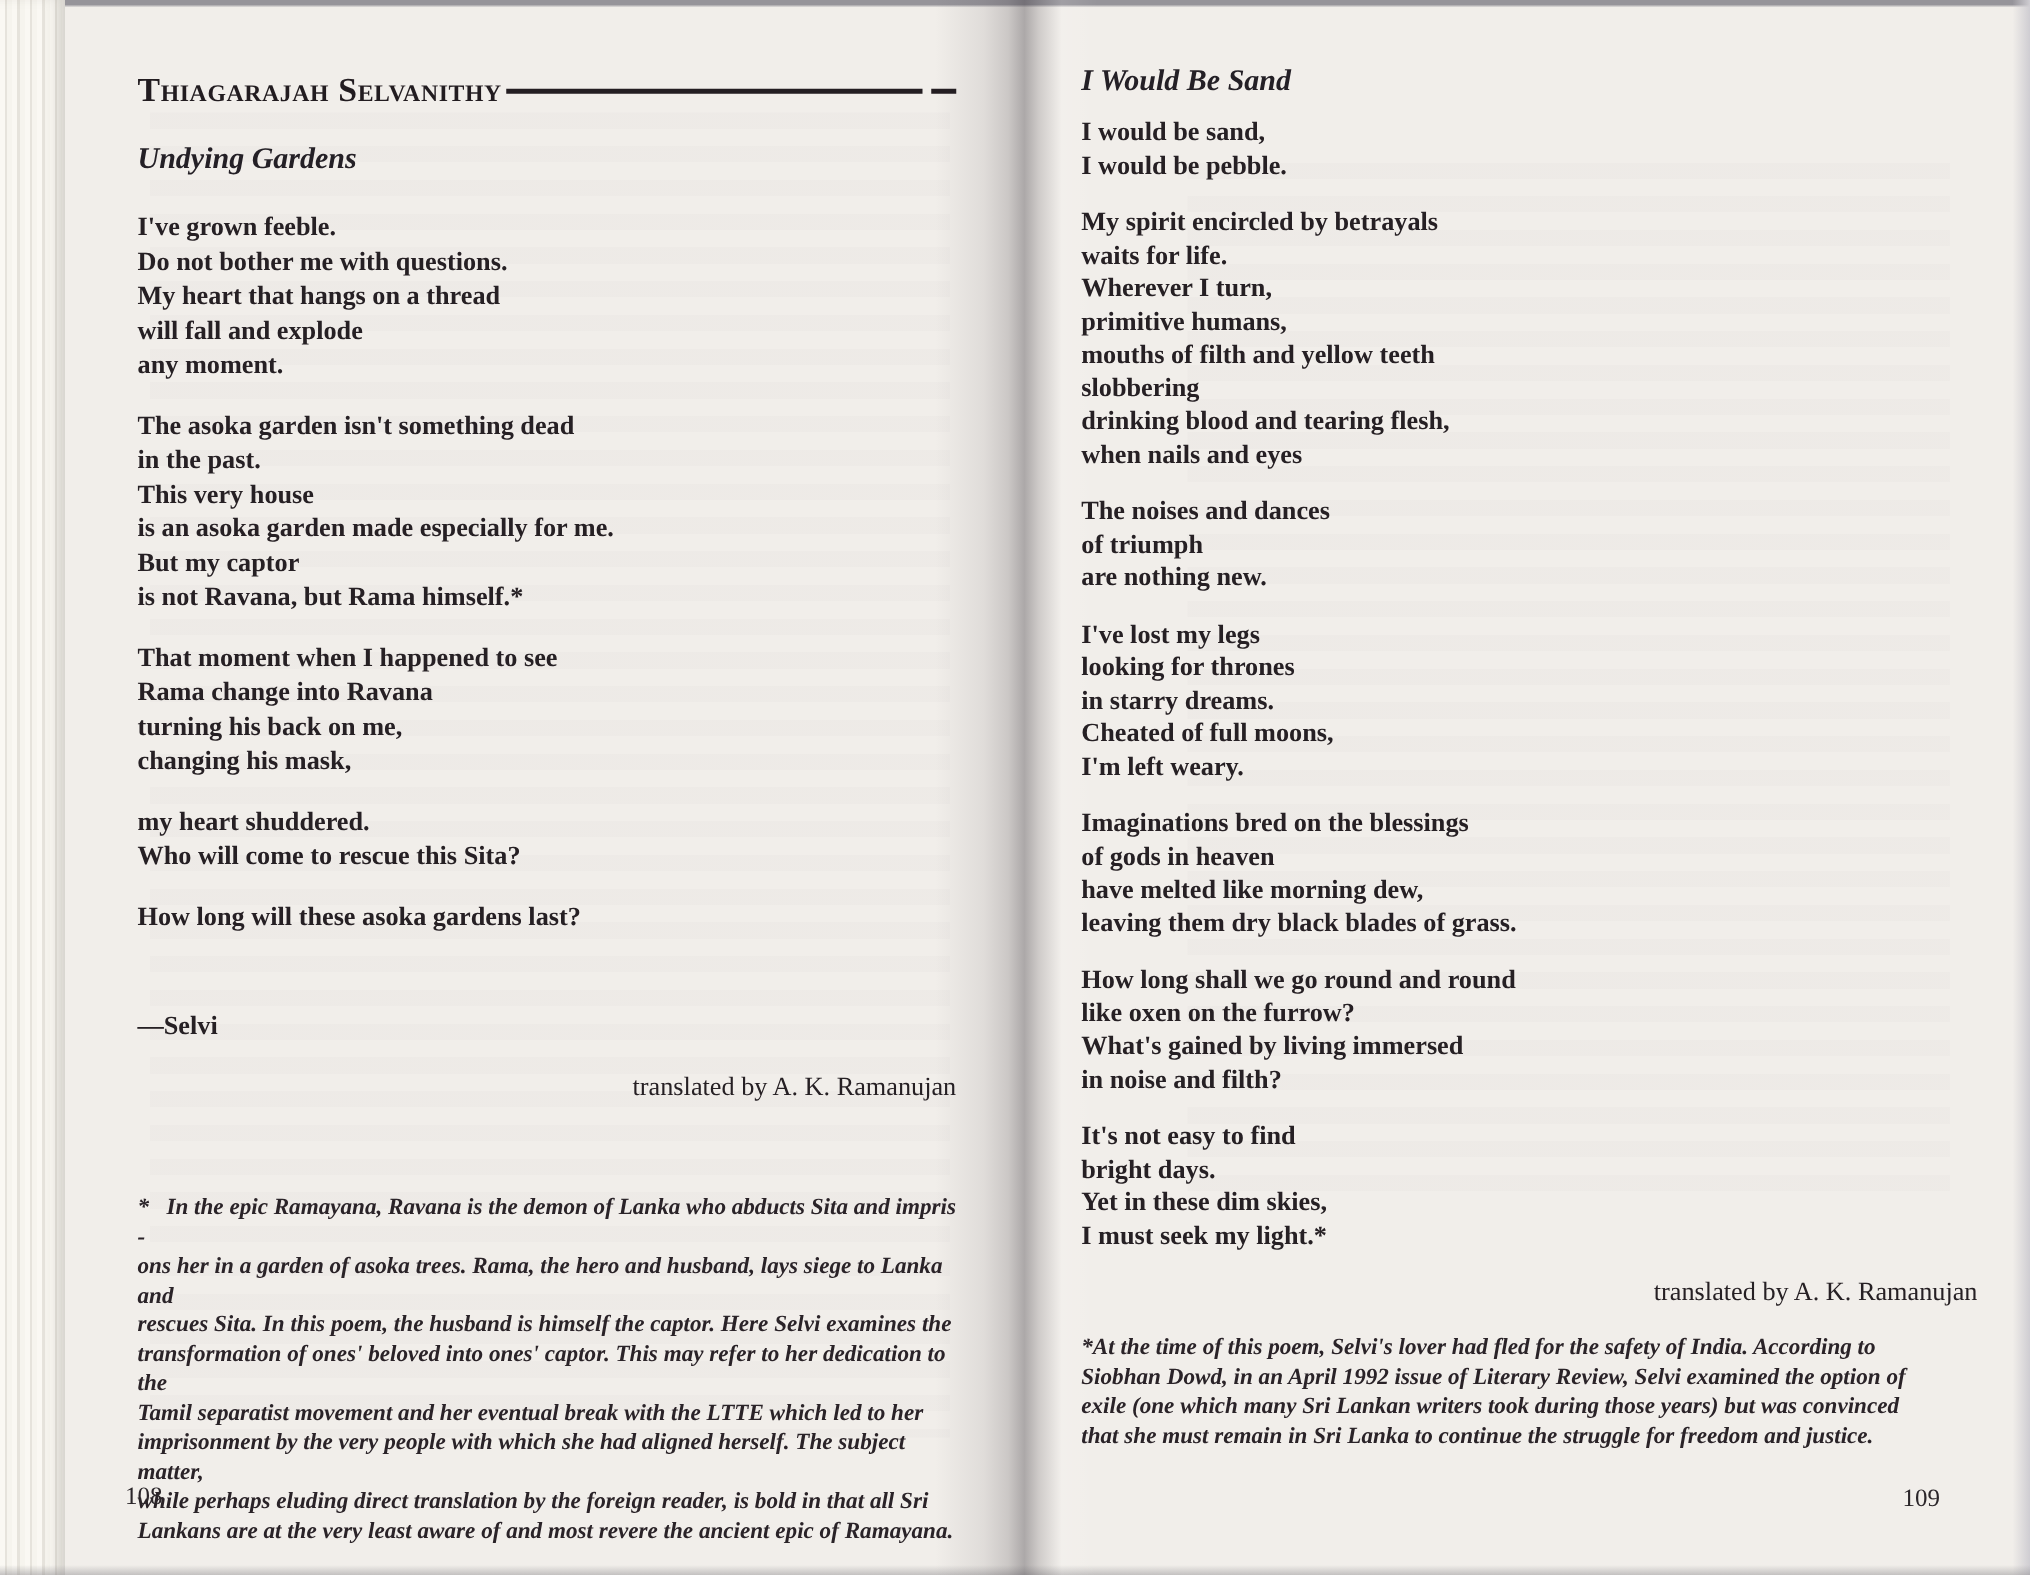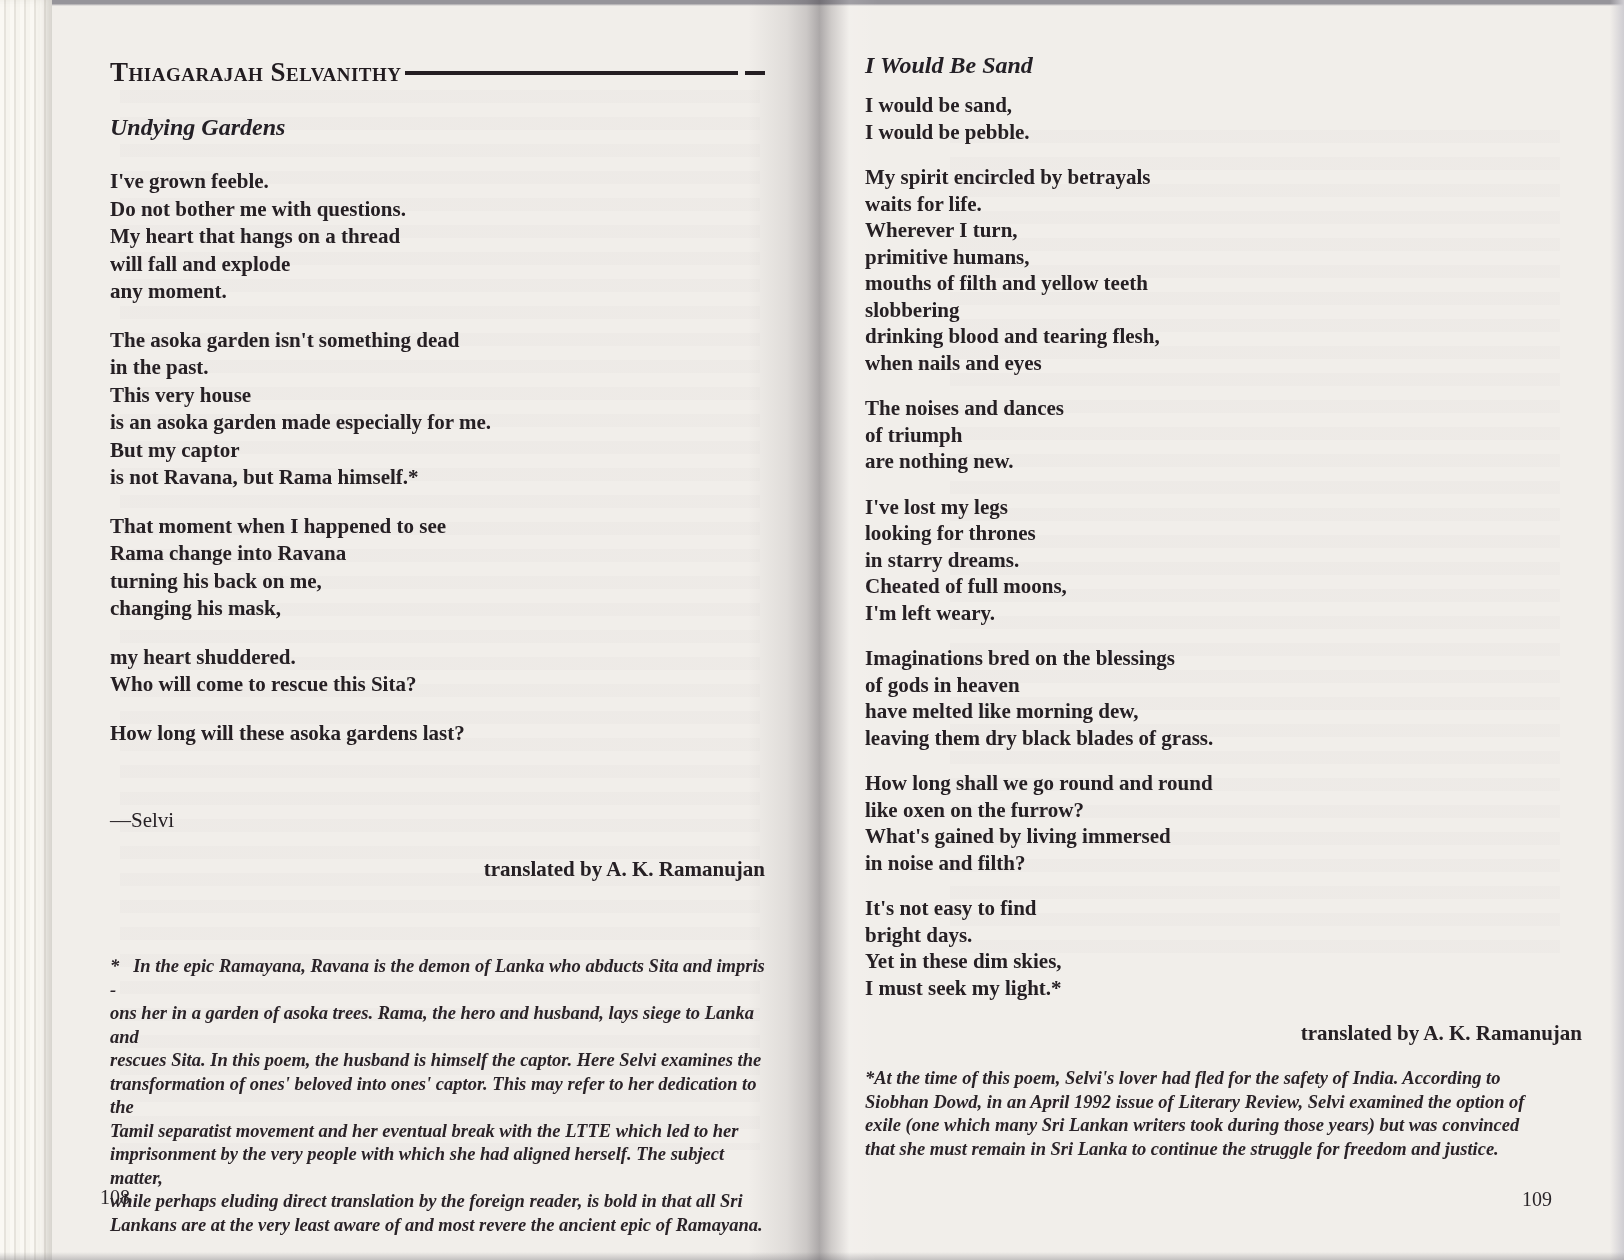--- a/index.html
+++ b/index.html
@@ -50,22 +50,22 @@
 
   .poem-title{font-size:24px;font-style:italic;font-weight:700;margin:0 0 26px 0;
     line-height:30px;color:#242026;}
   .col-right .poem-title{margin-bottom:12px;}
 
   .stanza{margin:0 0 21px 0;}
   .col-right .stanza{margin-bottom:19px;}
   .line{font-size:21px;font-weight:600;line-height:27.5px;white-space:pre;}
   .col-right .line{line-height:26.5px;}
 
-  .signature{font-size:21px;font-weight:400;margin-top:60px;line-height:27px;}
-  .translator{font-size:21px;font-weight:700;text-align:right;line-height:27px;}
+  .signature{font-size:21px;font-weight:700;margin-top:60px;line-height:27px;}
+  .translator{font-size:21px;font-weight:400;text-align:right;line-height:27px;}
   .col-left .translator{margin-top:22px;}
   .col-right .translator{margin-top:14px;}
 
   .footnote{margin-top:72px;}
   .col-right .footnote{margin-top:20px;}
   .fn-line{font-size:18.5px;font-style:italic;font-weight:700;line-height:23.5px;
     white-space:pre-wrap;color:#2a2328;}
 
   .page-number{position:absolute;font-size:20px;color:#2b262a;}
   .pn-left{left:100px;top:1186px;}

